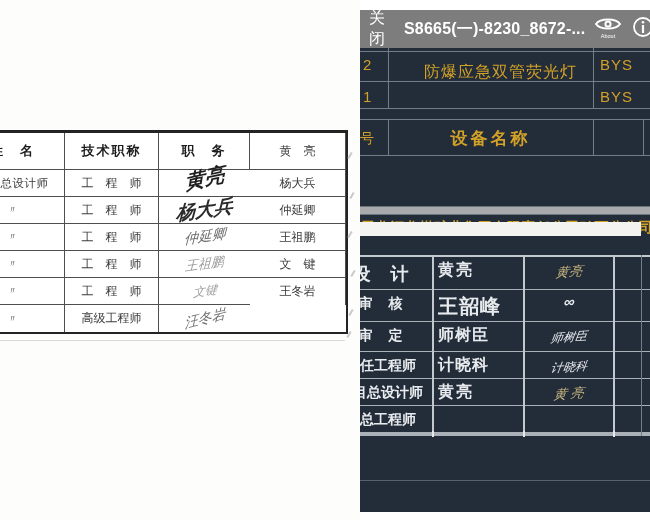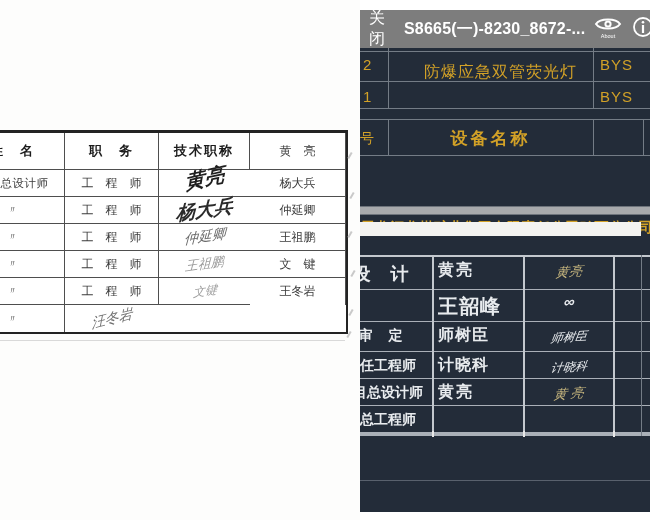--- a/index.html
+++ b/index.html
@@ -59,22 +59,22 @@
   .redact{position:absolute;left:0;top:174px;width:281px;height:14px;background:#f3f3f1;}
   .tick{position:absolute;width:2px;height:6px;background:#e8e8e8;top:383px;}
 </style>
 </head>
 <body>
 
 <div class="doc-page">
   <div class="doc-table">
 
     <div class="dcell dhead">姓　名</div>
+    <div class="dcell dhead">技术职称</div>
     <div class="dcell dhead">职　务</div>
-    <div class="dcell dhead">技术职称</div>
 
     <div class="dcell">黄　亮</div>
     <div class="dcell duty-txt">项目总设计师</div>
     <div class="dcell">工　程　师</div>
     <div class="dcell last">
         <span class="hw sig-r1">黄亮</span>
       </div>
 
     <div class="dcell">杨大兵</div>
     <div class="dcell ditto">〃</div>
@@ -99,20 +99,21 @@
 
     <div class="dcell">文　键</div>
     <div class="dcell ditto">〃</div>
     <div class="dcell">工　程　师</div>
     <div class="dcell last">
         <span class="hw sig-r5">文键</span>
       </div>
 
     <div class="dcell bottom">王冬岩</div>
     <div class="dcell ditto bottom">〃</div>
+    <div class="dcell bottom">高级工程师</div>
     <div class="dcell last bottom">
         <span class="hw sig-r6">汪冬岩</span>
       </div>
   </div>
   <div class="page-bottom-line"></div>
   <div class="edge-tick" style="left:349px;top:152px;"></div>
   <div class="edge-tick" style="left:351px;top:192px;"></div>
   <div class="edge-tick" style="left:349px;top:231px;"></div>
   <div class="edge-tick" style="left:352px;top:270px;"></div>
   <div class="edge-tick" style="left:350px;top:309px;"></div>
@@ -181,20 +182,21 @@
     <div class="ln ln-light" style="left:253px;top:207px;width:2px;height:181px;"></div>
     <div class="ln" style="left:281px;top:207px;width:1px;height:181px;"></div>
     <div class="tick" style="left:72px;"></div>
     <div class="tick" style="left:163px;"></div>
     <div class="tick" style="left:253px;"></div>
 
     <div class="wtx" style="left:-30px;top:214px;width:102px;text-align:center;font-size:18px;font-weight:bold;letter-spacing:1px;">设　计</div>
     <div class="wtx" style="left:78px;top:212px;font-size:16px;font-weight:bold;letter-spacing:2px;">黄亮</div>
     <div class="wtx" style="left:170px;top:215px;width:78px;text-align:center;font-size:13px;color:#c9b87f;"><span class="cad-sig">黄亮</span></div>
 
+    <div class="wtx" style="left:-30px;top:247px;width:102px;text-align:center;font-size:14px;font-weight:bold;letter-spacing:1px;">审　核</div>
     <div class="wtx" style="left:78px;top:245px;font-size:20px;font-weight:bold;letter-spacing:1px;">王韶峰</div>
     <div class="wtx" style="left:170px;top:245px;width:78px;text-align:center;font-size:15px;font-weight:bold;"><span class="cad-sig">∞</span></div>
 
     <div class="wtx" style="left:-30px;top:279px;width:102px;text-align:center;font-size:14px;font-weight:bold;letter-spacing:1px;">审　定</div>
     <div class="wtx" style="left:78px;top:277px;font-size:16px;font-weight:bold;letter-spacing:1px;">师树臣</div>
     <div class="wtx" style="left:170px;top:281px;width:78px;text-align:center;font-size:12px;"><span class="cad-sig">师树臣</span></div>
 
     <div class="wtx" style="left:-30px;top:309px;width:102px;text-align:center;font-size:14px;font-weight:bold;">主任工程师</div>
     <div class="wtx" style="left:78px;top:307px;font-size:16px;font-weight:bold;letter-spacing:1px;">计晓科</div>
     <div class="wtx" style="left:170px;top:311px;width:78px;text-align:center;font-size:12px;"><span class="cad-sig">计晓科</span></div>

